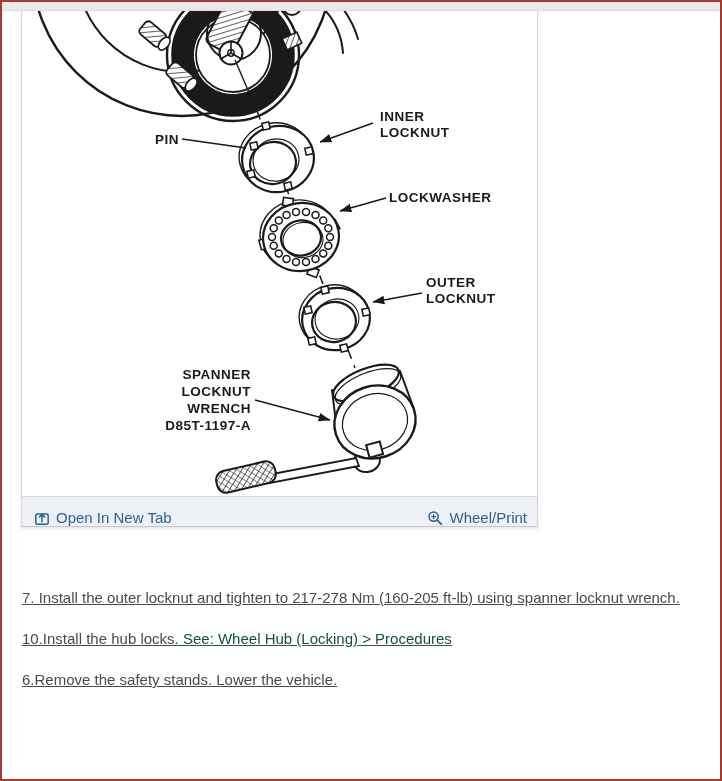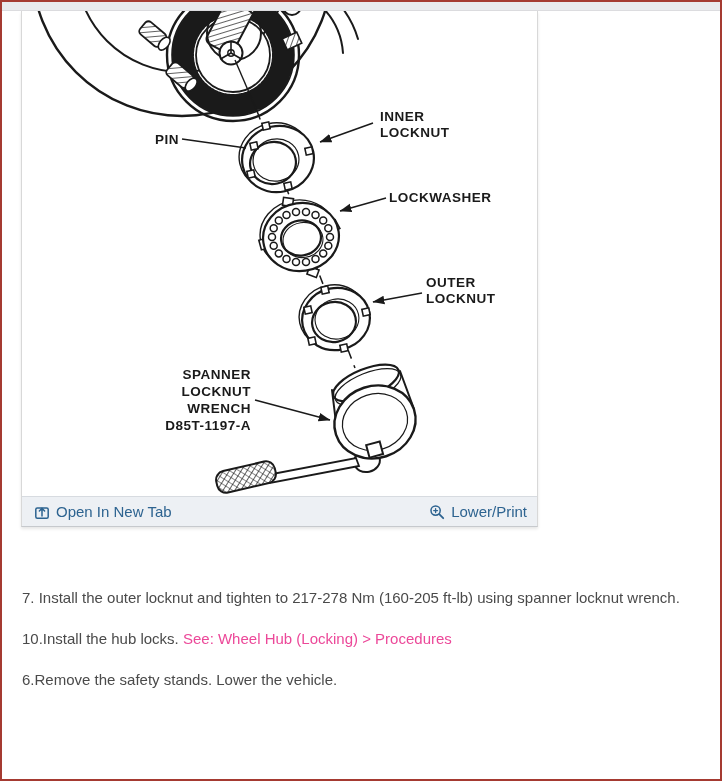--- a/index.html
+++ b/index.html
@@ -28,34 +28,34 @@
   .diagram-area { width: 515px; height: 485px; overflow: hidden; background: #fff; }
   .diagram-svg { display: block; }
   .dlabel {
     font: 700 13.5px "Liberation Sans", sans-serif;
     fill: #1a1a1a; letter-spacing: 0.5px;
   }
   .panel-footer {
     height: 30px;
     background: #edf0f4;
     border-top: 1px solid #d7dbe0;
-    display: flex; align-items: center; justify-content: space-between;
+    display: flex; align-items: flex-end; justify-content: space-between;
     padding: 0 10px 0 12px;
   }
   .footer-link {
     display: inline-flex; align-items: center; gap: 6px;
     color: #2d6390; font-size: 15px; text-decoration: none; cursor: pointer;
   }
   .footer-link svg { flex: 0 0 auto; }
   .instructions { margin: 60px 20px 0 20px; }
   .instructions p {
     margin: 0 0 20px 0;
-    font-size: 15px; line-height: 21px; color: #4a4a4a;
-  }
-  .inline-link { color: #ec4899; text-decoration: none; cursor: pointer; }
+    font-size: 15px; line-height: 21px; color: #4a4a4a; text-decoration: underline;
+  }
+  .inline-link { color: #14532d; text-decoration: none; cursor: pointer; }
 </style>
 </head>
 <body>
 
 <div class="top-strip"></div>
 
 <div class="panel">
   <div class="diagram-area">
     <svg class="diagram-svg" width="515" height="485" viewBox="0 0 515 485">
       <defs>
@@ -215,21 +215,21 @@
         <path d="M8 12 L8 4.6 M5.4 7 L8 4.3 L10.6 7" fill="none" stroke="currentColor" stroke-width="1.5" stroke-linecap="round" stroke-linejoin="round"></path>
       </svg>
       <span>Open In New Tab</span>
     </a>
     <a class="footer-link">
       <svg width="16" height="16" viewBox="0 0 16 16">
         <circle cx="6.6" cy="6.6" r="4.6" fill="none" stroke="currentColor" stroke-width="1.5"></circle>
         <line x1="10.2" y1="10.2" x2="14.2" y2="14.2" stroke="currentColor" stroke-width="1.8" stroke-linecap="round"></line>
         <path d="M6.6 4.7 L6.6 8.5 M4.7 6.6 L8.5 6.6" stroke="currentColor" stroke-width="1.3" stroke-linecap="round"></path>
       </svg>
-      <span>Lower/Print</span>
+      <span>Wheel/Print</span>
     </a>
   </div>
 </div>
 
 <div class="instructions">
   <p><span>7. Install the outer locknut and tighten to 217-278 Nm (160-205 ft-lb) using spanner locknut wrench.</span></p>
   <p><span>10.Install the hub locks. </span><a class="inline-link">See: Wheel Hub (Locking) &gt; Procedures</a></p>
   <p><span>6.Remove the safety stands. Lower the vehicle.</span></p>
 </div>
 

